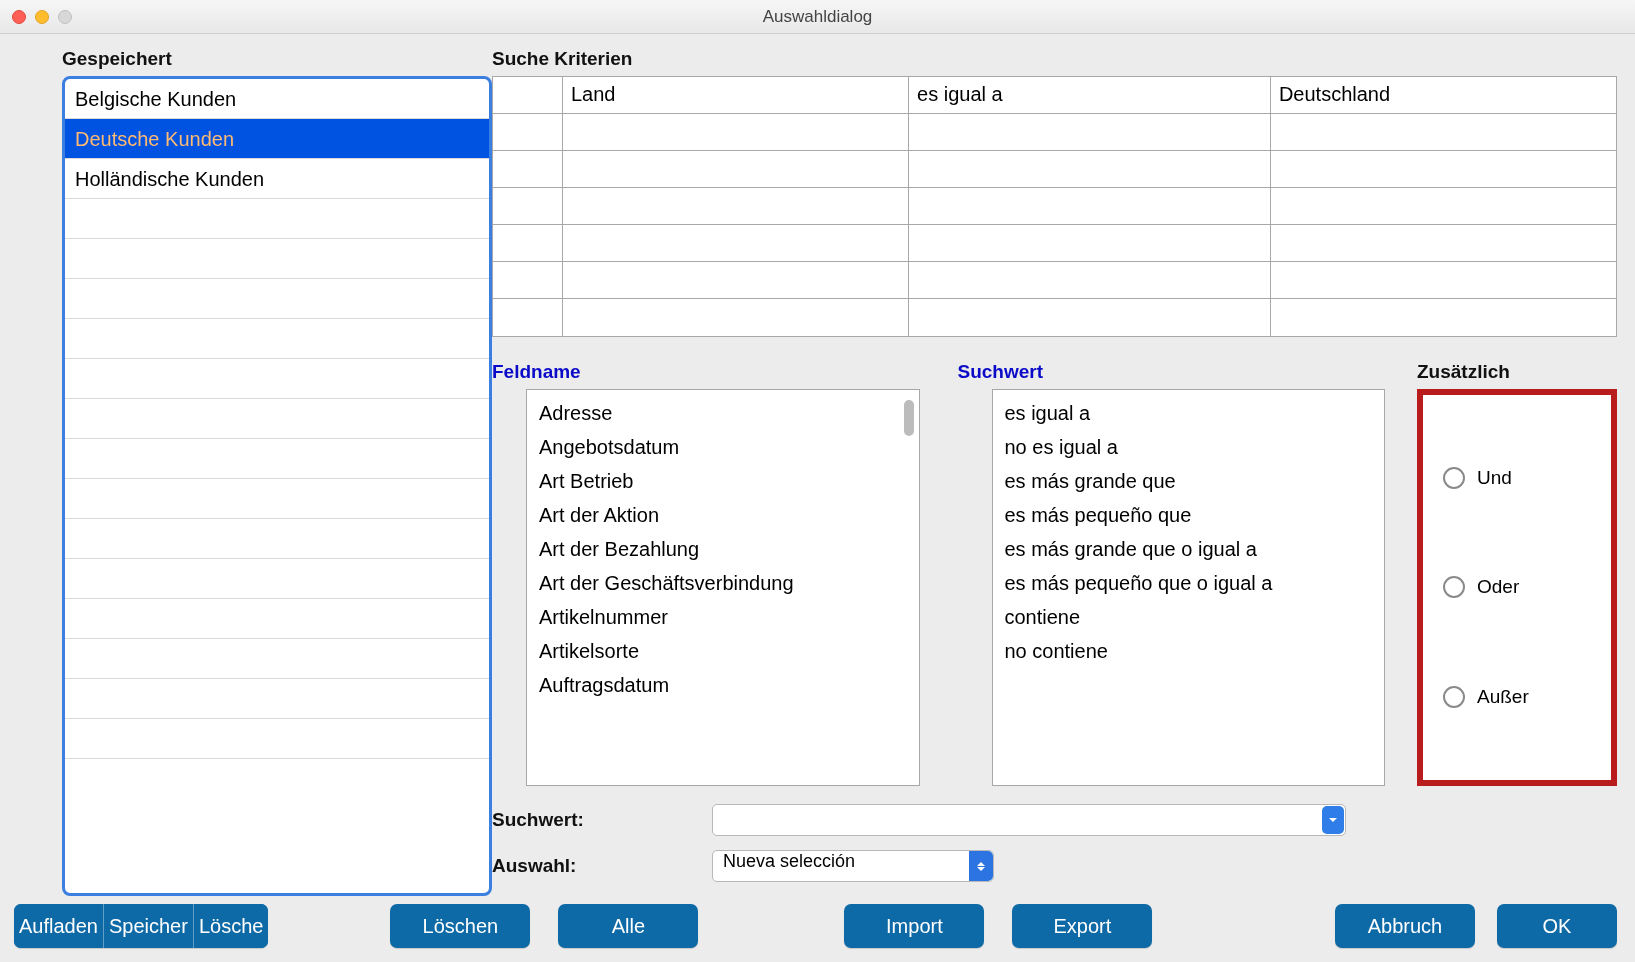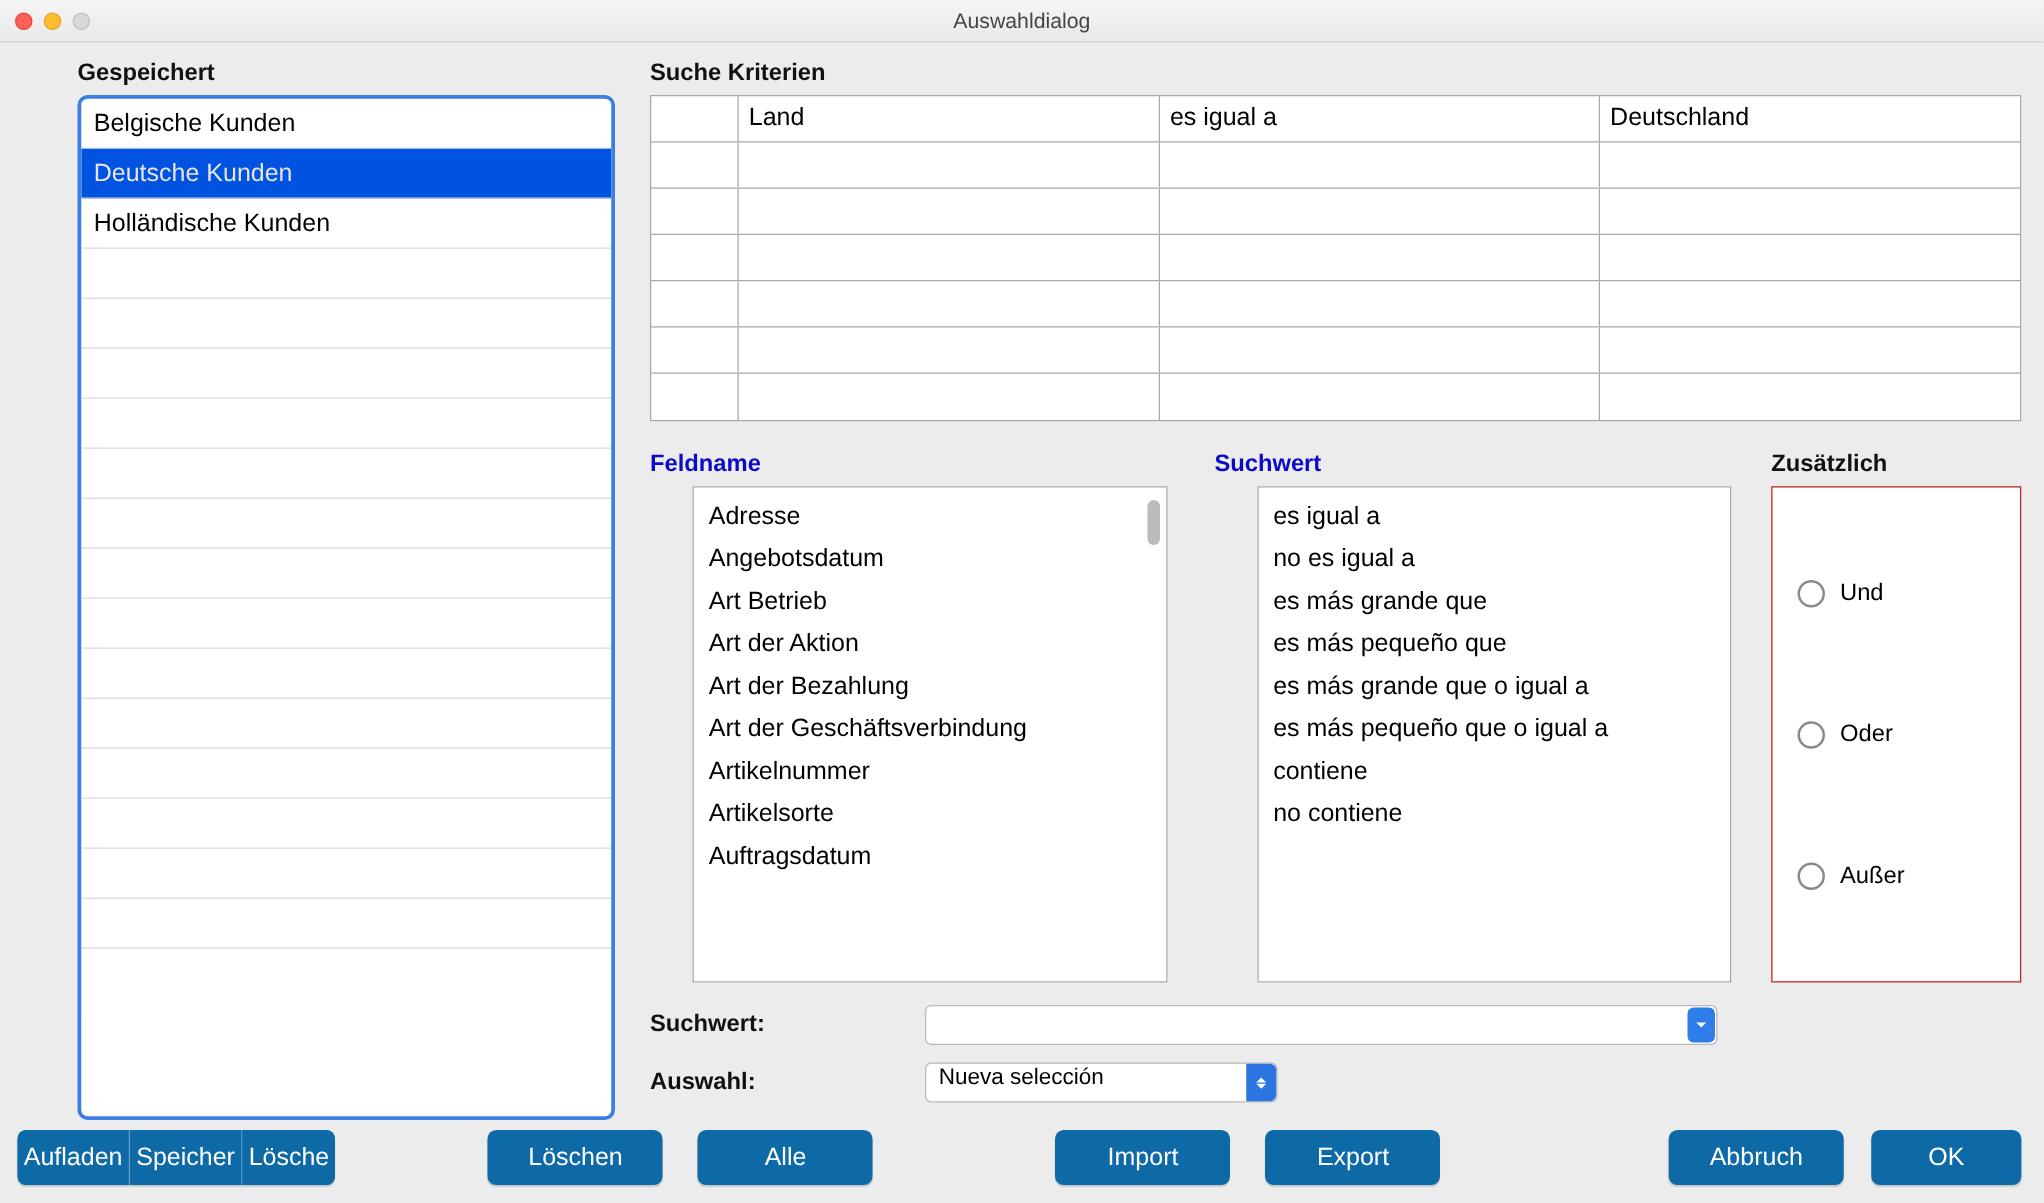--- a/index.html
+++ b/index.html
@@ -9,30 +9,30 @@
 .titlebar { height: 34px; background: linear-gradient(#f6f6f6,#e8e8e8); border-bottom: 1px solid #d0d0d0; display: flex; align-items: center; position: relative; }
 .traffic { display: flex; gap: 9px; margin-left: 12px; }
 .dot { width: 14px; height: 14px; border-radius: 50%; }
 .dot.red { background:#ff5f57; border:0.5px solid #e24b41; }
 .dot.yellow { background:#ffbd2e; border:0.5px solid #e1a428; }
 .dot.gray { background:#d8d8d8; border:0.5px solid #c0c0c0; }
 .title { position:absolute; left:0; right:0; text-align:center; font-size:17px; color:#444; pointer-events:none; }
 
 .content { padding: 14px 18px 14px 14px; display:flex; flex-direction:column; height:calc(100% - 34px); }
 
-.top { display:flex; gap:28px; flex:1; min-height:0;padding-left:48px; }
+.top { display:flex; flex:1; min-height:0;padding-left:48px; }
 .left { width: 430px; display:flex; flex-direction:column; }
 .right { flex:1; display:flex; flex-direction:column; min-width:0; }
 
 .section-title { font-weight:bold; font-size:19px; margin-bottom:6px; color:#111; }
 .section-title.blue { color:#0a0ac8; }
 
 .saved-list { flex:1; border:3px solid #3b7fe0; border-radius:8px; background:#fff; overflow:hidden; }
 .saved-list .row { height:40px; line-height:40px; padding:0 10px; border-bottom:1px solid #d9d9d9; font-size:20px; white-space:nowrap; overflow:hidden; text-overflow:ellipsis; }
-.saved-list .row.sel { background:#0052e0; color:#e5e5e5; }
+.saved-list .row.sel { background:#0052e0; color:#fdba74; }
 
 .criteria-table { border:1px solid #a8a8a8; background:#fff; }
 .crow { display:flex; height:37px; border-bottom:1px solid #a8a8a8; }
 .crow:last-child { border-bottom:none; }
 .ccell { border-right:1px solid #a8a8a8; padding:4px 8px; font-size:20px; line-height:27px; overflow:hidden; white-space:nowrap; }
 .ccell:last-child { border-right:none; }
 .c0 { width:70px; flex:none; }
 .c1 { flex:1.05; }
 .c2 { flex:1.1; }
 .c3 { flex:1.05; }
@@ -40,21 +40,21 @@
 .mid { display:flex; gap:32px; margin-top:24px; flex:1; min-height:0; }
 .col { display:flex; flex-direction:column; min-height:0; }
 .col.field { flex:1.35; }
 .col.func { flex:1.35; padding-left:6px; }
 .col.extra { width:200px; }
 
 .listbox { flex:1; border:1px solid #a8a8a8; background:#fff; overflow:hidden; position:relative; padding:6px 0;margin-left:34px; }
 .listbox .li { padding:3px 12px; font-size:20px; line-height:28px; white-space:nowrap; overflow:hidden; }
 .scroll-thumb { position:absolute; top:10px; right:5px; width:10px; height:36px; background:#bcbcbc; border-radius:6px; }
 
-.extra-box { flex:1; border:1px solid #b91c1c; background:#fff; display:flex; flex-direction:column; justify-content:space-around; padding:28px 20px; }
+.extra-box { flex:1; border:6px solid #b91c1c; background:#fff; display:flex; flex-direction:column; justify-content:space-around; padding:28px 20px; }
 .radio-row { display:flex; align-items:center; gap:12px; }
 .radio { width:22px; height:22px; border-radius:50%; border:2px solid #8a8a8a; background:#fff; flex:none; }
 .radio-label { font-size:19px; }
 
 .form-rows { margin-top:18px; }
 .form-row { display:flex; align-items:center; margin-bottom:14px; }
 .form-label { width:220px; font-size:19px; font-weight:bold; color:#111; }
 .combo { position:relative; height:32px; border:1px solid #b8b8b8; background:#fff; border-radius:5px; display:flex; padding:0 34px 0 10px; font-size:18px; }
 .combo.wide { width:634px; }
 .combo.nar { width:282px; }

